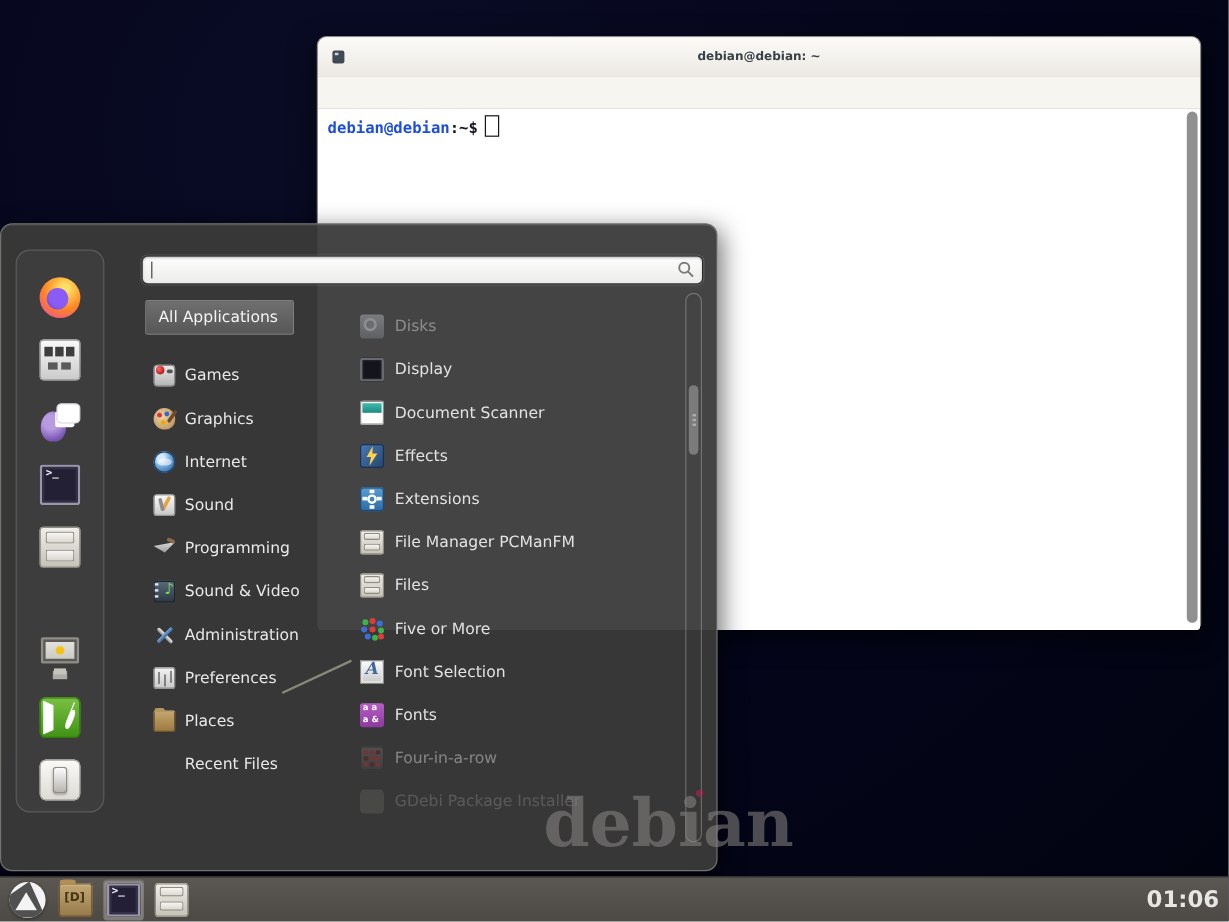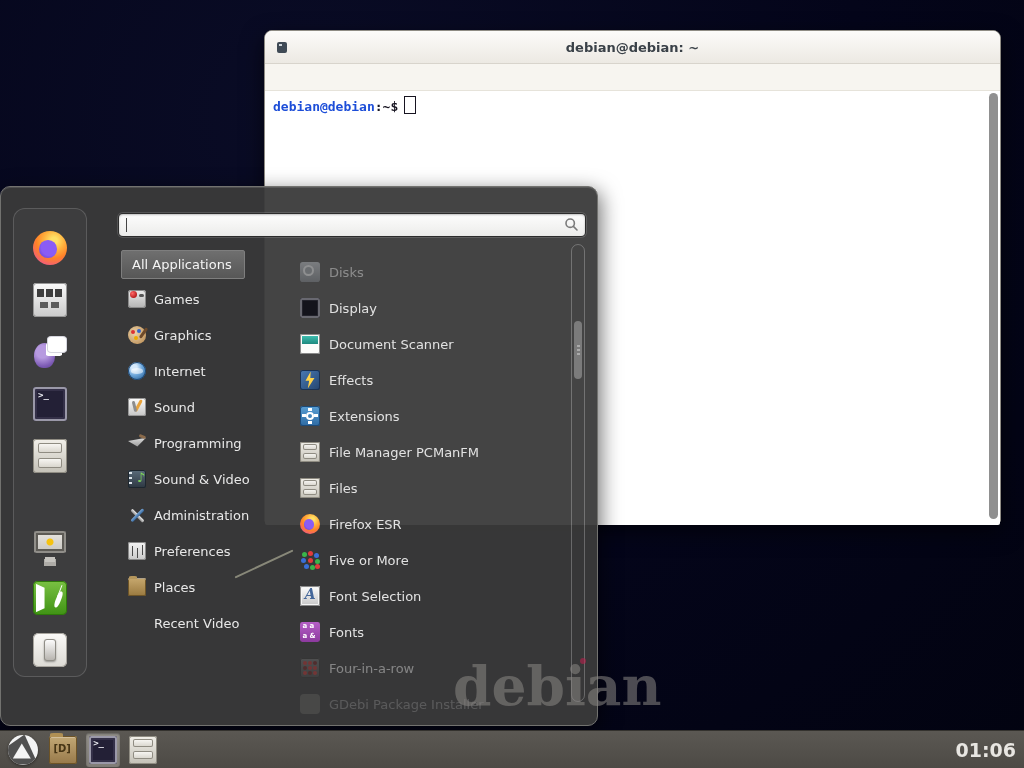--- a/index.html
+++ b/index.html
@@ -8,21 +8,21 @@
     background:radial-gradient(ellipse at 30% 15%, #0a0c26 0%, #04051a 55%, #020310 100%);}
 
   
   .terminal-window{position:absolute;left:264px;top:30px;width:737px;height:493px;z-index:1;
     border:1px solid #8f8c84;border-radius:8px 8px 3px 3px;box-shadow:0 8px 22px rgba(0,0,0,.6);
     background:#fff;box-sizing:border-box;}
   .titlebar{height:32px;display:flex;align-items:center;position:relative;
     background:linear-gradient(#fcfbf9,#ece9e3);border-bottom:1px solid #d8d4cc;border-radius:7px 7px 0 0;}
   .win-icon{width:10px;height:11px;margin-left:12px;background:#3f4a55;border-radius:2px;position:relative;}
   .win-icon::before{content:"";position:absolute;left:2px;top:2px;width:3px;height:2px;background:#cfd6dc;}
-  .win-title{position:absolute;left:0;right:0;text-align:center;font-size:13px;font-weight:bold;color:#3a4148;}
+  .win-title{position:absolute;left:0;right:0;text-align:center;font-size:10px;font-weight:bold;color:#3a4148;}
   .win-controls{margin-left:auto;display:flex;gap:21px;margin-right:14px;position:relative;}
   .wc{width:13px;height:13px;position:relative;cursor:default;}
   .menubar{height:26px;display:flex;align-items:center;background:#f7f5f0;border-bottom:1px solid #e6e3da;padding-left:4px;}
   .menu-item{padding:0 9px;font-size:13px;color:#1f2328;}
   .term-content{position:relative;height:434px;background:#fff;border-radius:0 0 2px 2px;}
   .prompt{padding:5px 0 0 8px;font-family:"DejaVu Sans Mono",monospace;font-size:13px;font-weight:bold;white-space:pre;}
   .prompt .user{color:#1d4ed8;} .prompt .suffix{color:#171421;}
   .term-cursor{display:inline-block;width:10px;height:16px;border:1.5px solid #171421;vertical-align:-3px;margin-left:6px;background:#fff;}
   .term-scrollbar{position:absolute;right:2px;top:2px;bottom:6px;width:9px;background:#909090;border-radius:5px;}
 
@@ -37,21 +37,21 @@
   .fav-item .ic{width:34px;height:34px;}
   .search-box{position:absolute;left:118px;top:27px;width:466px;height:22px;box-sizing:border-box;
     background:linear-gradient(#fdfdfd,#ececea);border-radius:4px;
     box-shadow:0 0 0 1px #2c2c2c, 0 0 0 2px rgba(255,255,255,.14), inset 0 1px 2px rgba(0,0,0,.25);}
   .search-caret{position:absolute;left:7px;top:4px;width:1px;height:14px;background:#444;}
   .search-mag{position:absolute;right:6px;top:3px;}
   .categories{position:absolute;left:120px;top:63px;width:164px;list-style:none;margin:0;padding:0;}
   .cat-row{height:36px;display:flex;align-items:center;padding-left:7px;cursor:pointer;}
   .cat-row .ic{width:18px;height:18px;margin-right:8px;flex:none;}
   .cat-label{font-size:13px;color:#e8e8e8;white-space:nowrap;}
-  .cat-row.selected{height:29px;width:124px;padding:0 10px;box-sizing:border-box;margin-bottom:2px;
+  .cat-row.selected{height:29px;width:124px;padding:0 10px;box-sizing:border-box;margin-bottom:16px;
     background:linear-gradient(#6f6f6f,#575757);border:1px solid #7e7e7e;border-radius:2px;}
   .cat-row.selected .cat-label{color:#f4f4f4;}
   .apps{position:absolute;left:283px;top:51px;width:276px;list-style:none;margin:16px;padding:0;}
   .app-row{height:36px;display:flex;align-items:center;cursor:pointer;}
   .app-row .ic{width:20px;height:20px;margin-right:9px;flex:none;}
   .app-label{font-size:13px;color:#e2e2e2;white-space:nowrap;}
   .app-row.faded{opacity:.45;} .app-row.faint{opacity:.2;}
   .no-icon{visibility:hidden;}
   .menu-scroll-track{position:absolute;left:570px;top:57px;width:14px;height:458px;box-sizing:border-box;
     border:1px solid rgba(255,255,255,.25);border-radius:7px;}
@@ -326,21 +326,21 @@
         <li class="cat-row">
         <span class="ic preferences-icon"></span>
         <span class="cat-label">Preferences</span>
       </li>
         <li class="cat-row">
         <span class="ic places-icon"></span>
         <span class="cat-label">Places</span>
       </li>
         <li class="cat-row">
         <span class="ic no-icon"></span>
-        <span class="cat-label">Recent Video</span>
+        <span class="cat-label">Recent Files</span>
       </li>
       </ul>
 
     <ul class="apps">
         <li class="app-row faded">
         <span class="ic disks-icon"></span>
         <span class="app-label">Disks</span>
       </li>
         <li class="app-row">
         <span class="ic display-icon"></span>
@@ -358,24 +358,20 @@
         <span class="ic extensions-icon"></span>
         <span class="app-label">Extensions</span>
       </li>
         <li class="app-row">
         <span class="ic file-manager-icon"></span>
         <span class="app-label">File Manager PCManFM</span>
       </li>
         <li class="app-row">
         <span class="ic files-icon"></span>
         <span class="app-label">Files</span>
-      </li>
-        <li class="app-row">
-        <span class="ic firefox-icon"></span>
-        <span class="app-label">Firefox ESR</span>
       </li>
         <li class="app-row">
         <span class="ic five-or-more-icon"></span>
         <span class="app-label">Five or More</span>
       </li>
         <li class="app-row">
         <span class="ic font-selection-icon"></span>
         <span class="app-label">Font Selection</span>
       </li>
         <li class="app-row">

